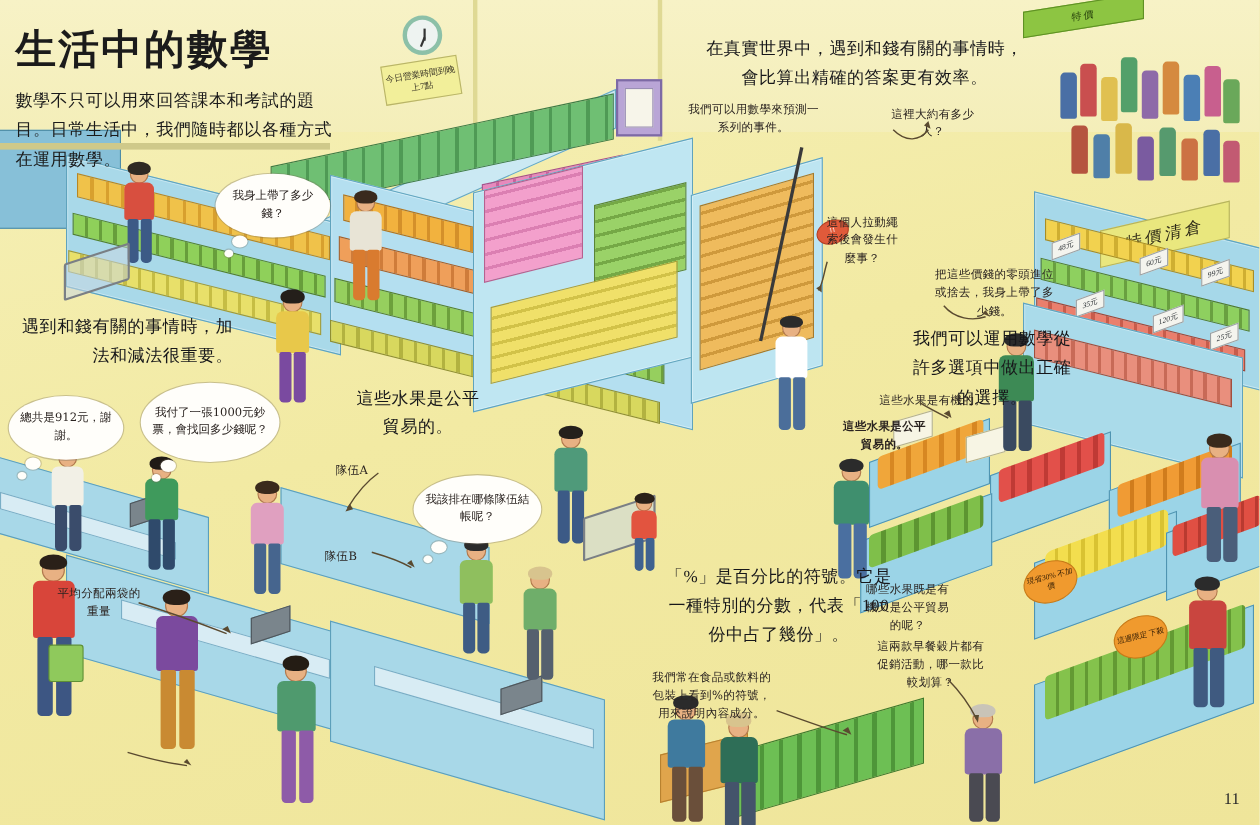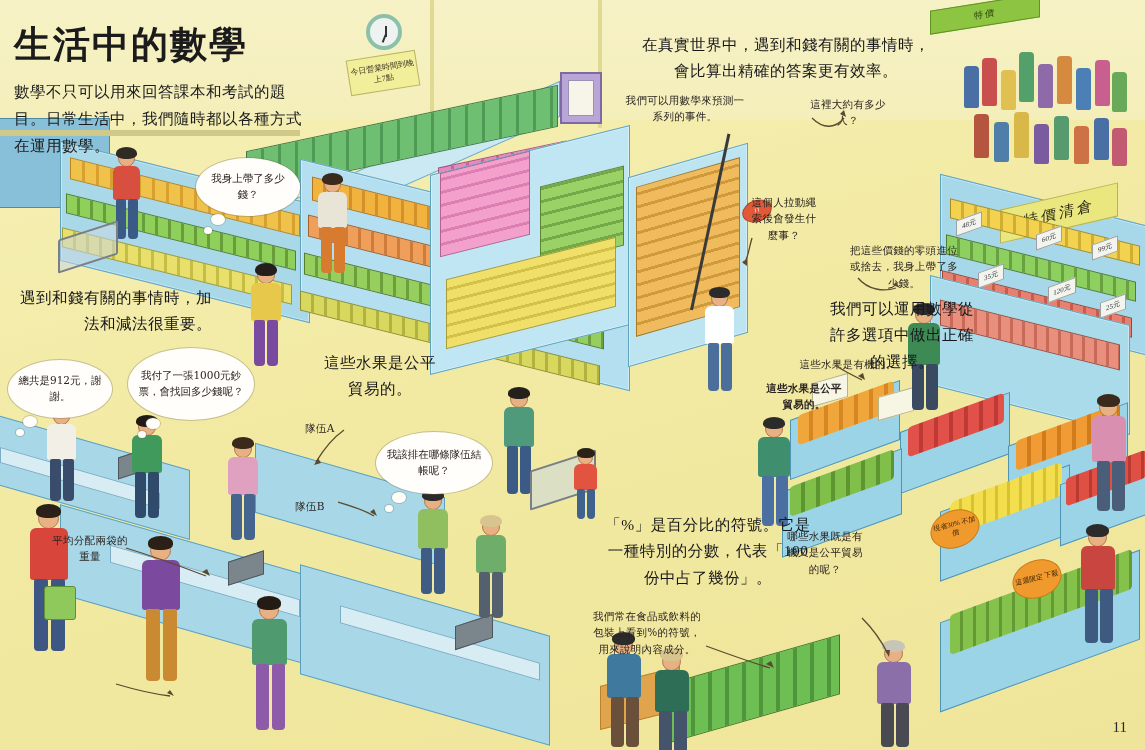--- a/index.html
+++ b/index.html
@@ -501,20 +501,21 @@
   <div class="bodytext big center" style="left:600px; top:512px; width:216px;">「%」是百分比的符號。它是一種特別的分數，代表「100份中占了幾份」。</div>
 
   <div class="hand" style="left:622px; top:92px; width:126px;">我們可以用數學來預測一系列的事件。</div>
   <div class="hand" style="left:804px; top:96px; width:88px;">這裡大約有多少人？</div>
   <div class="hand" style="left:748px; top:194px; width:72px;">這個人拉動繩索後會發生什麼事？</div>
   <div class="hand" style="left:846px; top:242px; width:116px;">把這些價錢的零頭進位或捨去，我身上帶了多少錢。</div>
   <div class="hand" style="left:796px; top:356px; width:104px;">這些水果是有機的。</div>
   <div class="hand" style="left:764px; top:380px; width:80px;font-weight:bold;">這些水果是公平貿易的。</div>
   <div class="hand" style="left:782px; top:528px; width:86px;">哪些水果既是有機又是公平貿易的呢？</div>
   <div class="hand" style="left:588px; top:608px; width:118px;">我們常在食品或飲料的包裝上看到%的符號，用來說明內容成分。</div>
+  <div class="hand" style="left:794px; top:580px; width:104px;">這兩款早餐穀片都有促銷活動，哪一款比較划算？</div>
   <div class="hand" style="left:52px; top:532px; width:76px;">平均分配兩袋的重量</div>
   <div class="hand" style="left:296px; top:420px; width:48px;">隊伍A</div>
   <div class="hand" style="left:286px; top:498px; width:48px;">隊伍B</div>
 
   <svg class="arrow" style="left:0; top:0; width:1145px; height:750px; pointer-events:none;">
     <path d="M812 118 C824 130, 836 128, 844 118" stroke="#5a4a30" stroke-width="1.3" fill="none"></path>
     <path d="M840 114 l6 3 -2 -7 z" fill="#5a4a30"></path>
     <path d="M752 238 C748 252, 748 258, 744 264" stroke="#5a4a30" stroke-width="1.3" fill="none"></path>
     <path d="M742 262 l5 4 0 -7 z" fill="#5a4a30"></path>
     <path d="M858 278 C868 290, 884 292, 896 288" stroke="#5a4a30" stroke-width="1.3" fill="none"></path>

